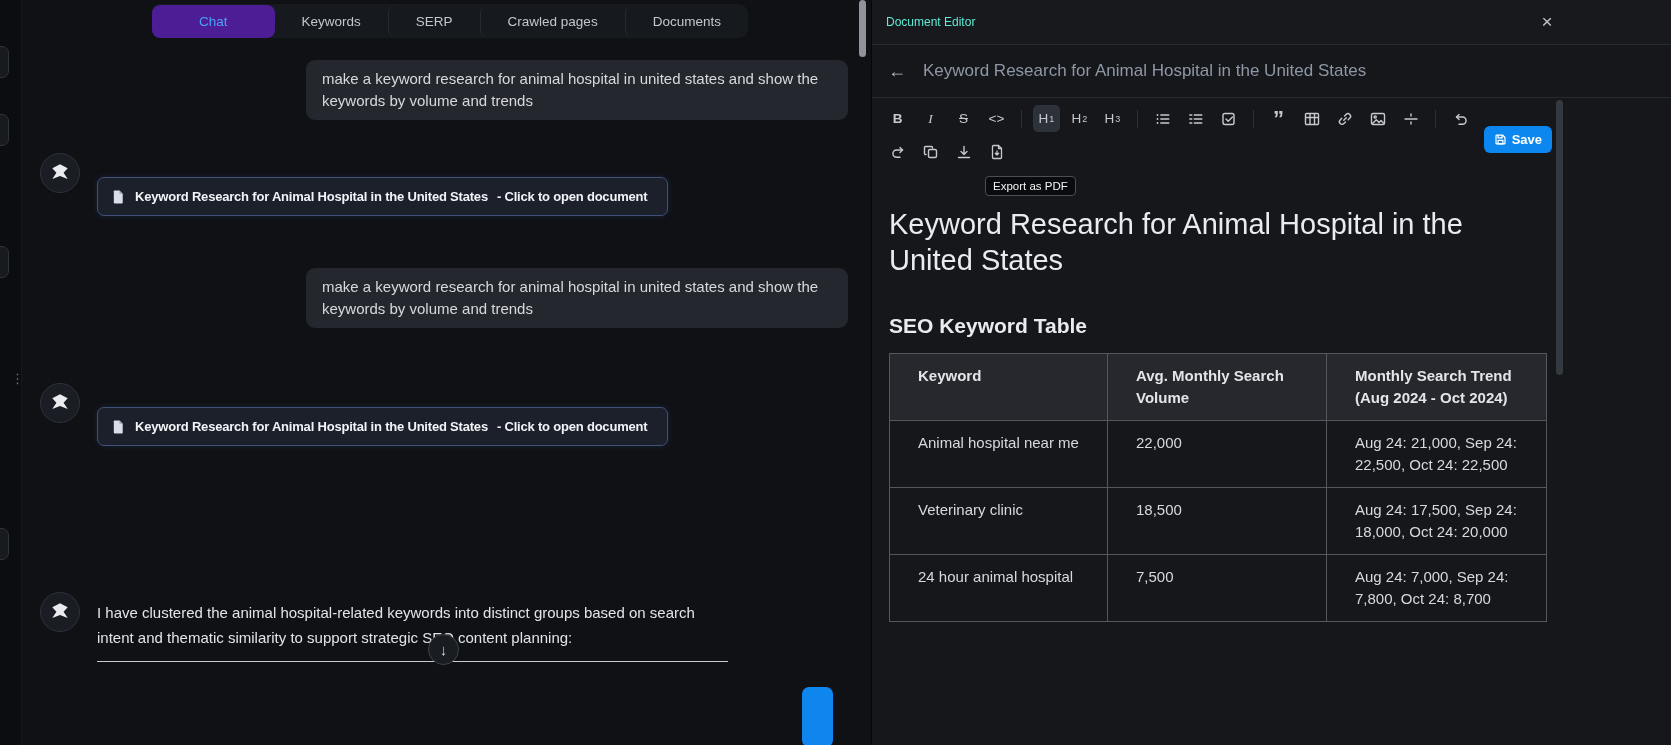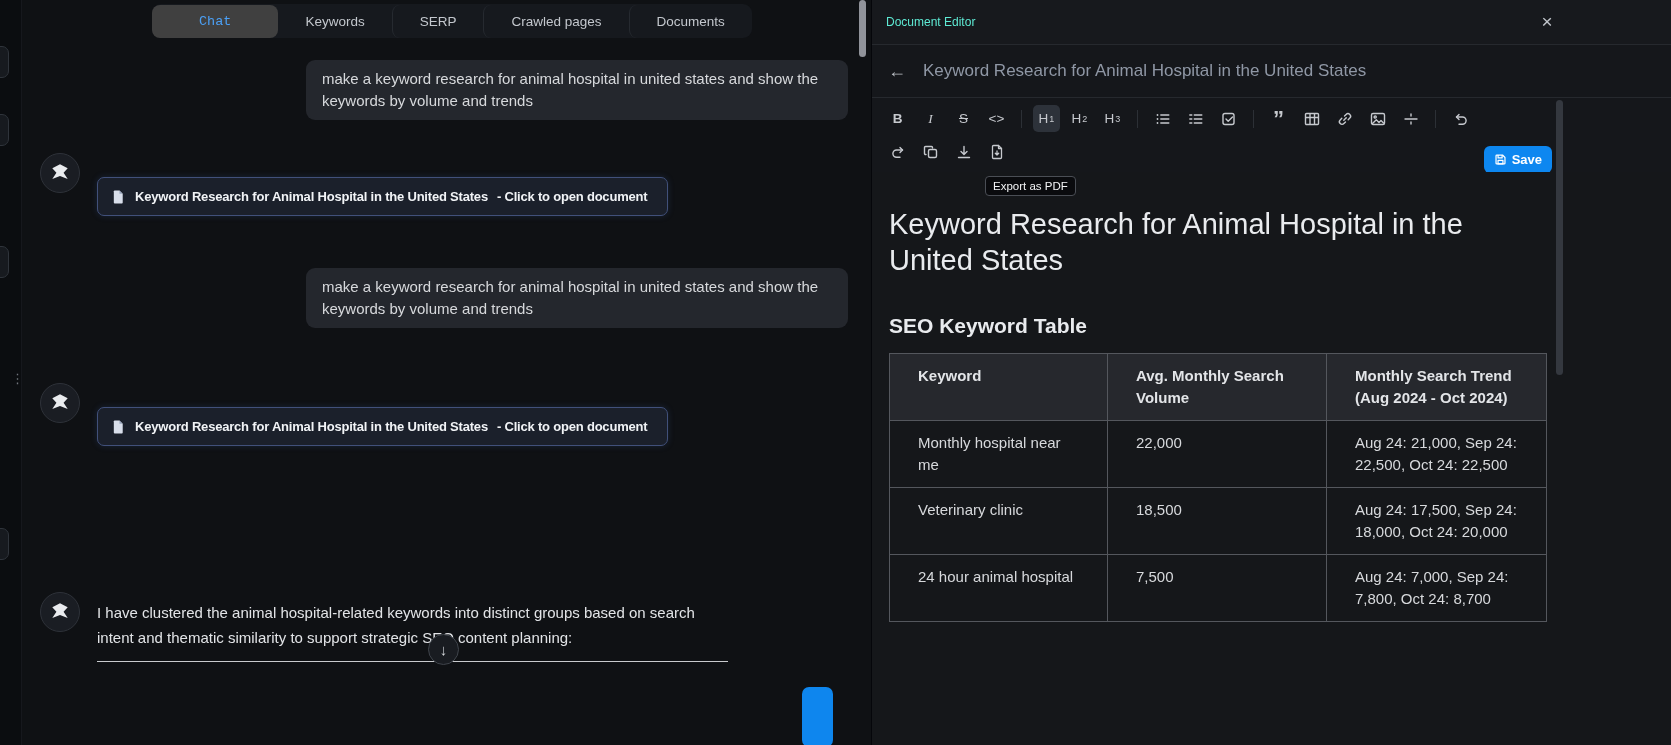--- a/index.html
+++ b/index.html
@@ -20,21 +20,21 @@
     font-size:13px; line-height:14px; letter-spacing:-1px; cursor:grab; }
 
   
   .chat-panel { position:absolute; left:22px; top:0; width:849px; height:745px;
     background:#0f1114; }
 
   .tabbar { position:absolute; left:130px; top:4px; height:34px;
     background:#16191e; border-radius:9px; display:flex; align-items:center; }
   .tab { padding:9px 27px; font-size:13.5px; color:#c3c7cd; border-radius:8px;
     white-space:nowrap; cursor:pointer; }
-  .tab.active { padding:9px 47px; background:#404040; color:#4ba0f6;font-family:Liberation Mono, monospace; }
+  .tab.active { padding:9px 47px; background:#4c1d95; color:#4ba0f6; }
   .tab.sep { border-left:1px solid #262a30; }
 
   .msg-user { position:absolute; right:23px; background:#24272d; border-radius:9px;
     padding:8px 16px; font-size:15px; line-height:22px; color:#d7d9dc; }
   .u1 { top:60px;  width:542px; }
   .u2 { top:268px; width:542px; }
   .u3 { top:518px; width:auto; }
 
   .avatar { position:absolute; left:18px; width:40px; height:40px; border-radius:50%;
     background:#1a1d23; border:1px solid #2e3239; display:flex;
@@ -90,21 +90,21 @@
   .tb-btn .i { font-style:italic; font-family:"Liberation Serif", serif; }
   .tb-btn .s { text-decoration:line-through; }
   .tb-btn sub { font-size:9px; margin-left:1px; }
   .tb-btn .q { font-size:22px; line-height:10px; font-weight:700; }
   .tb-sep { width:1px; height:18px; background:#2c3036; margin:0 5px; }
 
   .save-btn { position:absolute; top:126px; right:119px; height:27px;
     background:#0d87f0; color:#fff; border:none; border-radius:6px;
     display:flex; align-items:center; gap:5px; padding:0 10px;
     font-size:13px; font-weight:600; cursor:pointer;
-    font-family:"Liberation Sans", sans-serif;margin-top:20px; }
+    font-family:"Liberation Sans", sans-serif; }
 
   .tooltip { position:absolute; left:113px; top:176px; z-index:6;
     background:#0a0b0e; border:1px solid #4a4e55; border-radius:4px;
     color:#f2f3f5; font-size:11.5px; padding:3px 7px; white-space:nowrap; }
 
   .rp-content { position:absolute; left:0; top:172px; width:800px; height:573px;
     padding-left:17px; overflow:hidden; background:#15171a; }
   .doc-h1 { margin-top:34px; width:645px; font-size:29px; line-height:36px;
     font-weight:400; color:#e9ebee; }
   .doc-h2 { margin-top:36px; font-size:21px; font-weight:700; color:#e9ebee; }
@@ -340,21 +340,21 @@
         </colgroup>
       <thead>
         <tr>
           <th>Keyword</th>
           <th>Avg. Monthly Search Volume</th>
           <th>Monthly Search Trend (Aug 2024 - Oct 2024)</th>
         </tr>
       </thead>
       <tbody>
         <tr>
-          <td>Monthly hospital near me</td>
+          <td>Animal hospital near me</td>
           <td>22,000</td>
           <td>Aug 24: 21,000, Sep 24: 22,500, Oct 24: 22,500</td>
         </tr>
         <tr>
           <td>Veterinary clinic</td>
           <td>18,500</td>
           <td>Aug 24: 17,500, Sep 24: 18,000, Oct 24: 20,000</td>
         </tr>
         <tr>
           <td>24 hour animal hospital</td>

